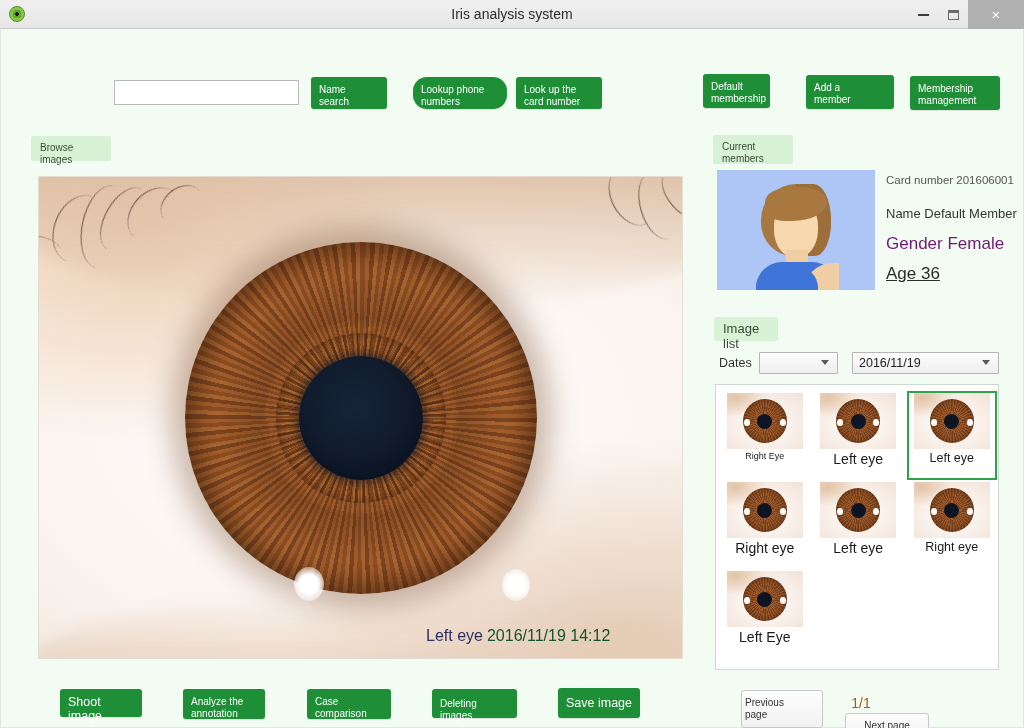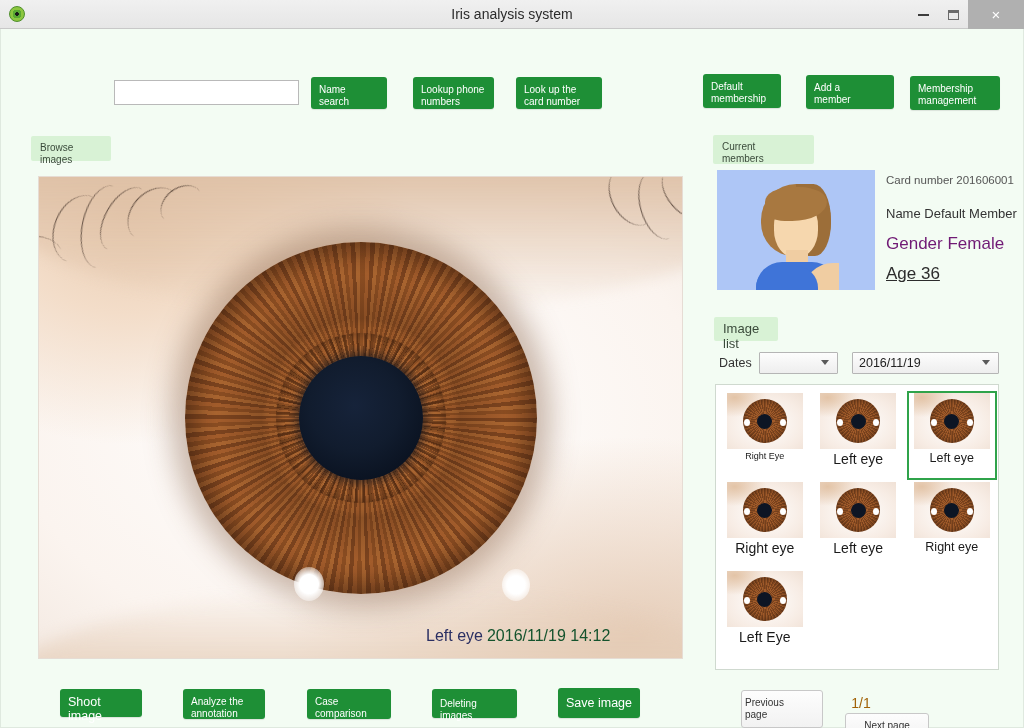--- a/index.html
+++ b/index.html
@@ -436,25 +436,25 @@
       <div class="win-btn close">×</div>
     </div>
   </div>
 
   <div class="content">
 
     <input class="search-input" type="text" value="" style="">
 
     <button class="gbtn" style="left:310px; top:48px; width:76px; height:32px;">Name
 search</button>
-    <button class="gbtn" style="left:412px; top:48px; width:81px; height:32px;">Lookup phone
+    <button class="gbtn" style="left:412px; top:48px; width:94px; height:32px;border-radius:14px;">Lookup phone
 numbers</button>
     <button class="gbtn" style="left:515px; top:48px; width:86px; height:32px;">Look up the
 card number</button>
-    <button class="gbtn" style="left:702px; top:45px; width:78px; height:34px;">Default
+    <button class="gbtn" style="left:702px; top:45px; width:67px; height:34px;">Default
 membership</button>
     <button class="gbtn" style="left:805px; top:46px; width:88px; height:34px;">Add a
 member</button>
     <button class="gbtn" style="left:909px; top:47px; width:90px; height:34px;">Membership
 management</button>
 
     <div class="tag" style="left:30px; top:107px; width:80px; height:25px; padding-top:6px;">Browse images</div>
 
     <div class="eye-frame">
       <div class="eye-img">
@@ -487,21 +487,21 @@
     </div>
 
     <button class="gbtn big" style="left:59px; top:660px; width:82px; height:28px; padding-top:6px;">Shoot image</button>
     <button class="gbtn" style="left:182px; top:660px; width:82px; height:30px;">Analyze the
 annotation</button>
     <button class="gbtn" style="left:306px; top:660px; width:84px; height:30px;">Case
 comparison</button>
     <button class="gbtn" style="left:431px; top:660px; width:85px; height:29px; padding-top:9px;">Deleting images</button>
     <button class="gbtn big" style="left:557px; top:659px; width:82px; height:30px; padding-top:7px;">Save image</button>
 
-    <div class="tag" style="left:712px; top:106px; width:101px; height:29px;">Current
+    <div class="tag" style="left:712px; top:106px; width:80px; height:29px;">Current
 members</div>
 
     <div class="avatar">
       <div class="av-hair"></div>
       <div class="av-hair-dark"></div>
       <div class="av-face"></div>
       <div class="av-fringe"></div>
       <div class="av-neck"></div>
       <div class="av-body"></div>
       <div class="av-shoulder"></div>

